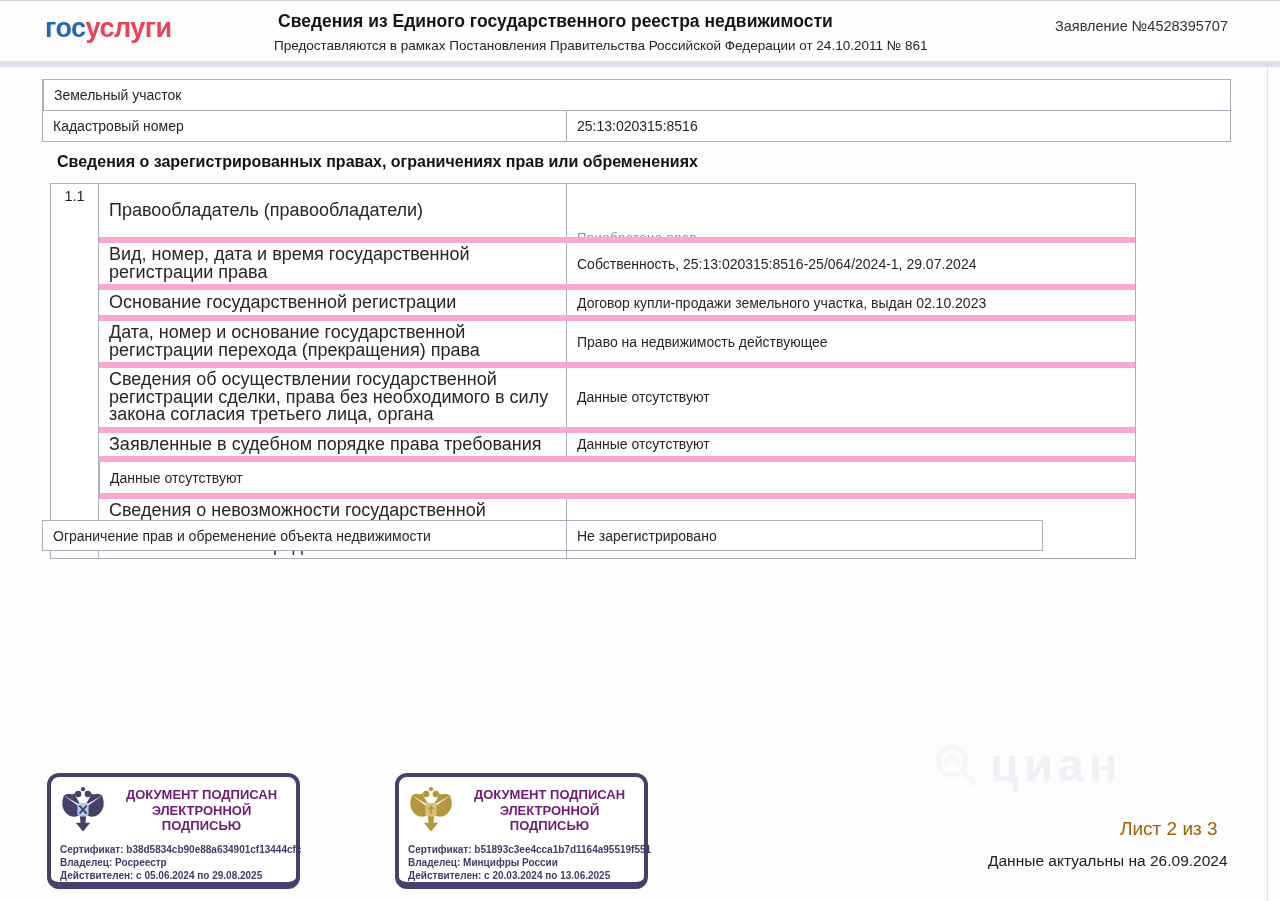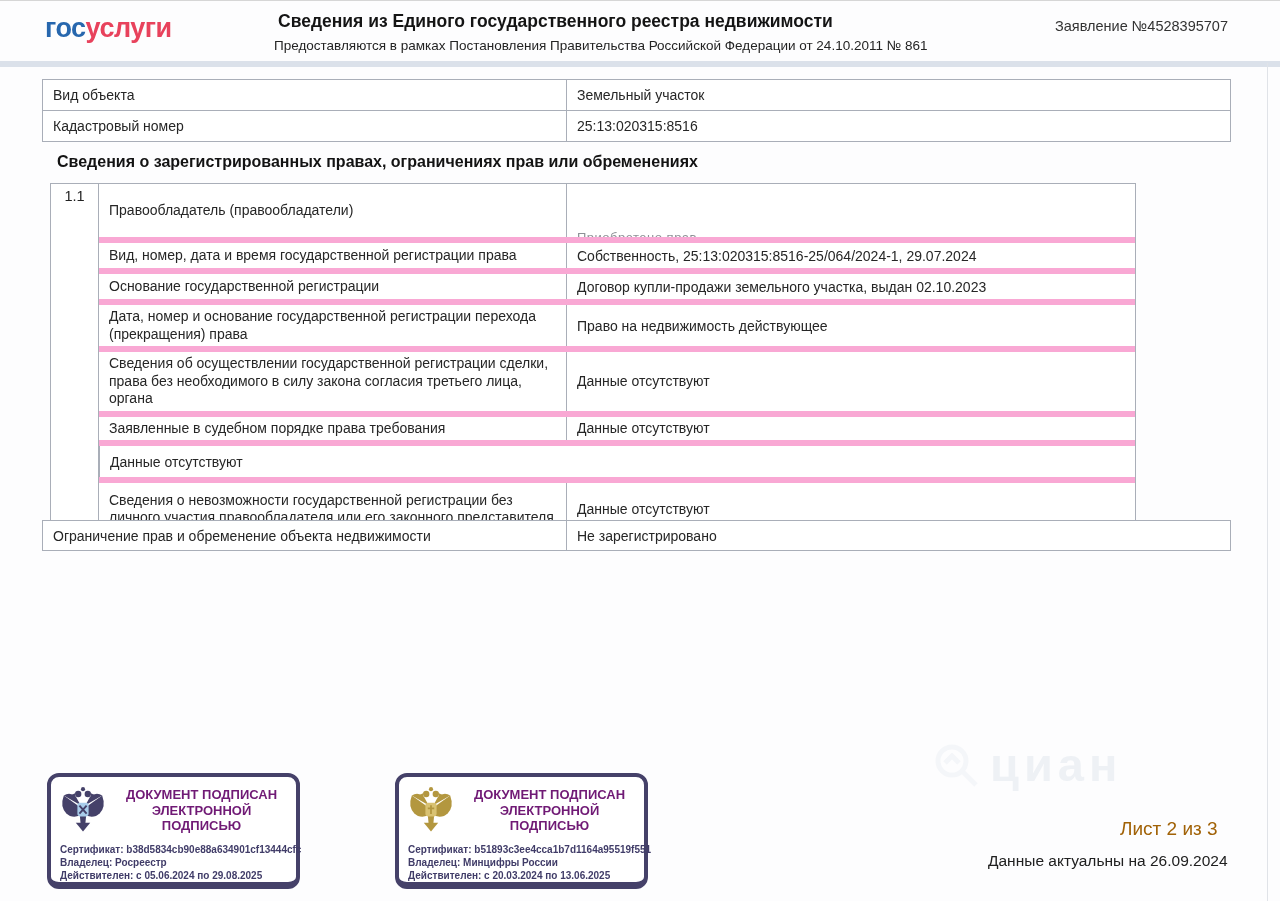--- a/index.html
+++ b/index.html
@@ -24,30 +24,30 @@
   .obj-row:first-child { border-top:none; }
   .cell { min-height:30px; padding:4px 10px; font-size:14px; color:#262626; display:flex; align-items:center; }
   .cell.value { border-left:1px solid #a9aeb8; }
 
   .section-heading { position:absolute; left:57px; top:152px; font-size:16px; font-weight:700; color:#131313; }
 
   .rights-table { left:50px; top:182px; width:1086px; display:grid; grid-template-columns:48px 1fr; }
   .num-cell { border-right:1px solid #a9aeb8; text-align:center; padding-top:4px; font-size:14.5px; color:#222; }
   .rr { display:grid; grid-template-columns:467px 1fr; border-top:6px solid #f9a8d4; }
   .rr:first-child { border-top:none; }
-  .rr .lbl { padding:3px 10px; font-size:14px; line-height:17.5px; color:#262626; display:flex; align-items:center; }
+  .rr .lbl { padding:3px 10px; font-size:18px; line-height:17.5px; color:#262626; display:flex; align-items:center; }
   .rr .val { border-left:1px solid #a9aeb8; padding:3px 10px; font-size:14px; color:#262626; display:flex; align-items:center; position:relative; overflow:hidden; }
   .rr:nth-child(1){ min-height:53px; } .rr:nth-child(2){ min-height:31px; }
   .rr:nth-child(3){ min-height:31px; } .rr:nth-child(4){ min-height:37px; }
   .rr:nth-child(5){ min-height:55px; } .rr:nth-child(6){ min-height:28px; }
   .rr:nth-child(7){ min-height:37px; } .rr:nth-child(8){ min-height:58px; }
   .frag { position:absolute; left:10px; bottom:-8px; height:15px; font-size:13px; line-height:15px;
           color:#686d74; filter:blur(.4px); opacity:.75; letter-spacing:.5px; white-space:nowrap; }
 
-  .restr-table { left:42px; top:519px; width:1189px;text-align:right; }
+  .restr-table { left:42px; top:519px; width:1001px;text-align:right; }
   .restr-table .cell { min-height:29px; }
 
   
   .watermark { position:absolute; left:930px; top:736px; display:flex; align-items:center; gap:8px;
                color:#eef1f5; font-size:47px; font-weight:700; letter-spacing:5px; user-select:none; }
   .watermark .wm-ico { opacity:.55; }
 
   
   .stamp { position:absolute; width:253px; height:116px; background:#fff; border:4px solid #454169;
            border-bottom-width:7px; border-radius:12px; }
@@ -72,21 +72,20 @@
     <span class="p1">гос</span><span class="p2">услуги</span>
   </div>
   <div class="doc-title">Сведения из Единого государственного реестра недвижимости</div>
   <div class="doc-subtitle">Предоставляются в рамках Постановления Правительства Российской Федерации от 24.10.2011 № 861</div>
   <div class="application">Заявление №4528395707</div>
   <div class="divider"></div>
   <div class="edge-right"></div>
 
   <div class="tbl obj-table">
     <div class="obj-row">
-      <div class="cell">Вид объекта</div>
       <div class="cell value">Земельный участок</div>
     </div>
     <div class="obj-row">
       <div class="cell">Кадастровый номер</div>
       <div class="cell value">25:13:020315:8516</div>
     </div>
   </div>
 
   <div class="section-heading">Сведения о зарегистрированных правах, ограничениях прав или обременениях</div>
 

